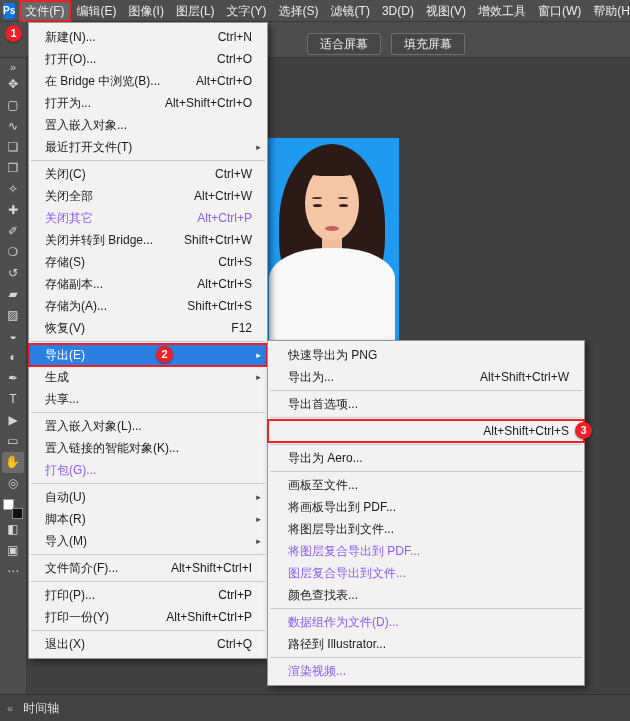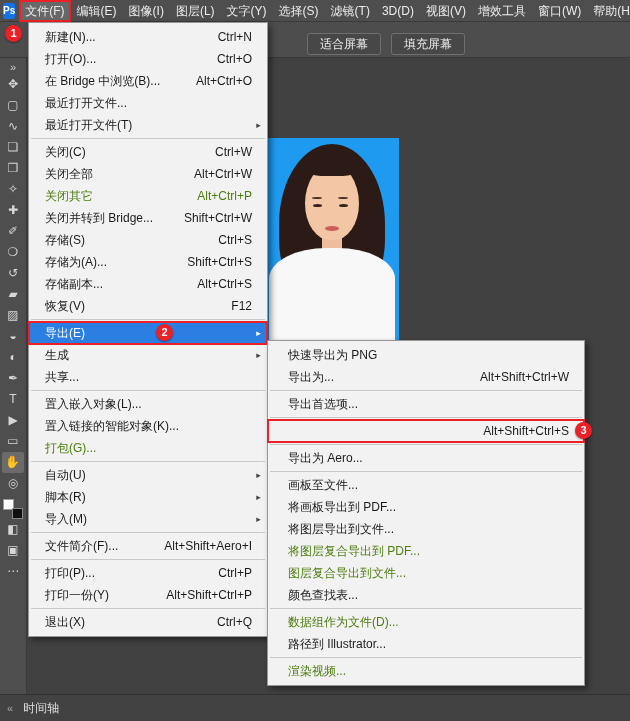--- a/index.html
+++ b/index.html
@@ -63,21 +63,21 @@
   .submenu-panel{position:absolute;left:267px;top:340px;width:318px;background:#f2f2f2;
     border:1px solid #979797;box-shadow:3px 3px 6px rgba(0,0,0,.45);z-index:10;padding:3px 0;
     font-size:12px;color:#1b1b1b;}
   .mi{display:flex;align-items:center;height:22px;padding:0 2px 0 16px;position:relative;white-space:nowrap;}
   .submenu-panel .mi{padding-left:20px;}
   .mi .lbl{flex:0 1 auto;overflow:hidden;}
   .mi .sc{margin-left:auto;padding-left:10px;}
   .mi .arr{width:13px;text-align:center;font-size:9px;color:#444;flex:none;}
   .mi.hl{background:#2b7fe3;color:#ffffff;justify-content:space-between;}
   .mi.hl .arr{color:#ffffff;}
-  .mi.dis{color:#4d7c0f;}
+  .mi.dis{color:#8b5cf6;}
   .red-box{outline:2px solid #ec2027;outline-offset:-1px;}
   .sep{height:1px;background:#c9c9c9;margin:2px 2px;}
 
   
   .bottombar{position:absolute;left:0;top:694px;width:630px;height:27px;background:#424242;
     border-top:1px solid #323232;z-index:3;color:#ddd;font-size:12px;display:flex;align-items:center;}
   .tl-chevron{margin:0 10px 0 7px;color:#aaa;font-size:11px;}
 
   
   .badge{position:absolute;width:17px;height:17px;border-radius:50%;background:#ec2027;color:#fff;
@@ -166,21 +166,26 @@
       <span class="lbl">打开(O)...</span>
       <span class="sc">Ctrl+O</span>
       <span class="arr"></span>
     </div>
   <div class="mi">
       <span class="lbl">在 Bridge 中浏览(B)...</span>
       <span class="sc">Alt+Ctrl+O</span>
       <span class="arr"></span>
     </div>
   <div class="mi">
-      <span class="lbl">最近打开文件...</span>
+      <span class="lbl">打开为...</span>
+      <span class="sc">Alt+Shift+Ctrl+O</span>
+      <span class="arr"></span>
+    </div>
+  <div class="mi">
+      <span class="lbl">置入嵌入对象...</span>
       <span class="sc"></span>
       <span class="arr"></span>
     </div>
   <div class="mi">
       <span class="lbl">最近打开文件(T)</span>
       <span class="sc"></span>
       <span class="arr">▸</span>
     </div>
   <div class="sep"></div>
   <div class="mi">
@@ -202,27 +207,27 @@
       <span class="lbl">关闭并转到 Bridge...</span>
       <span class="sc">Shift+Ctrl+W</span>
       <span class="arr"></span>
     </div>
   <div class="mi">
       <span class="lbl">存储(S)</span>
       <span class="sc">Ctrl+S</span>
       <span class="arr"></span>
     </div>
   <div class="mi">
+      <span class="lbl">存储副本...</span>
+      <span class="sc">Alt+Ctrl+S</span>
+      <span class="arr"></span>
+    </div>
+  <div class="mi">
       <span class="lbl">存储为(A)...</span>
       <span class="sc">Shift+Ctrl+S</span>
-      <span class="arr"></span>
-    </div>
-  <div class="mi">
-      <span class="lbl">存储副本...</span>
-      <span class="sc">Alt+Ctrl+S</span>
       <span class="arr"></span>
     </div>
   <div class="mi">
       <span class="lbl">恢复(V)</span>
       <span class="sc">F12</span>
       <span class="arr"></span>
     </div>
   <div class="sep"></div>
   <div class="mi hl red-box">
       <span class="lbl">导出(E)</span>
@@ -268,21 +273,21 @@
       <span class="arr">▸</span>
     </div>
   <div class="mi">
       <span class="lbl">导入(M)</span>
       <span class="sc"></span>
       <span class="arr">▸</span>
     </div>
   <div class="sep"></div>
   <div class="mi">
       <span class="lbl">文件简介(F)...</span>
-      <span class="sc">Alt+Shift+Aero+I</span>
+      <span class="sc">Alt+Shift+Ctrl+I</span>
       <span class="arr"></span>
     </div>
   <div class="sep"></div>
   <div class="mi">
       <span class="lbl">打印(P)...</span>
       <span class="sc">Ctrl+P</span>
       <span class="arr"></span>
     </div>
   <div class="mi">
       <span class="lbl">打印一份(Y)</span>

